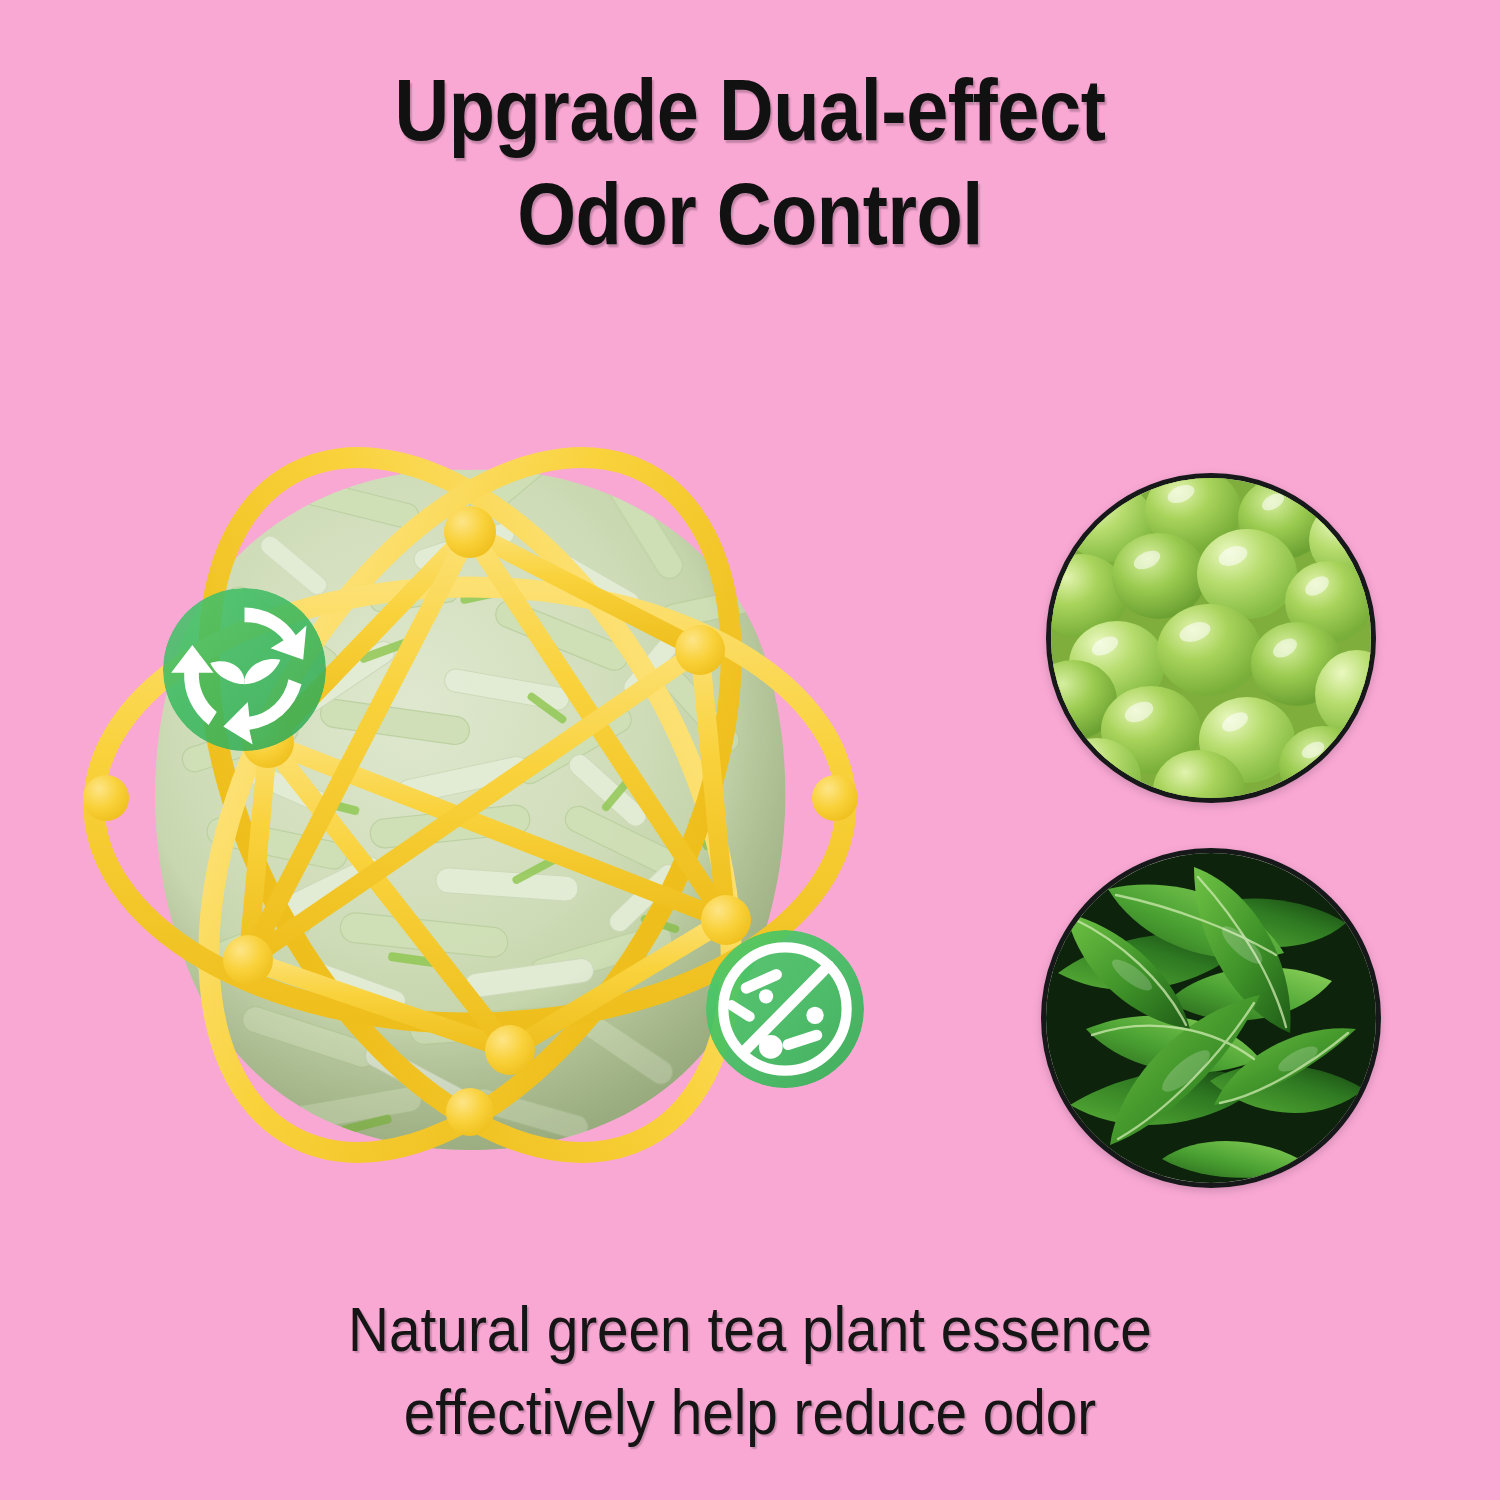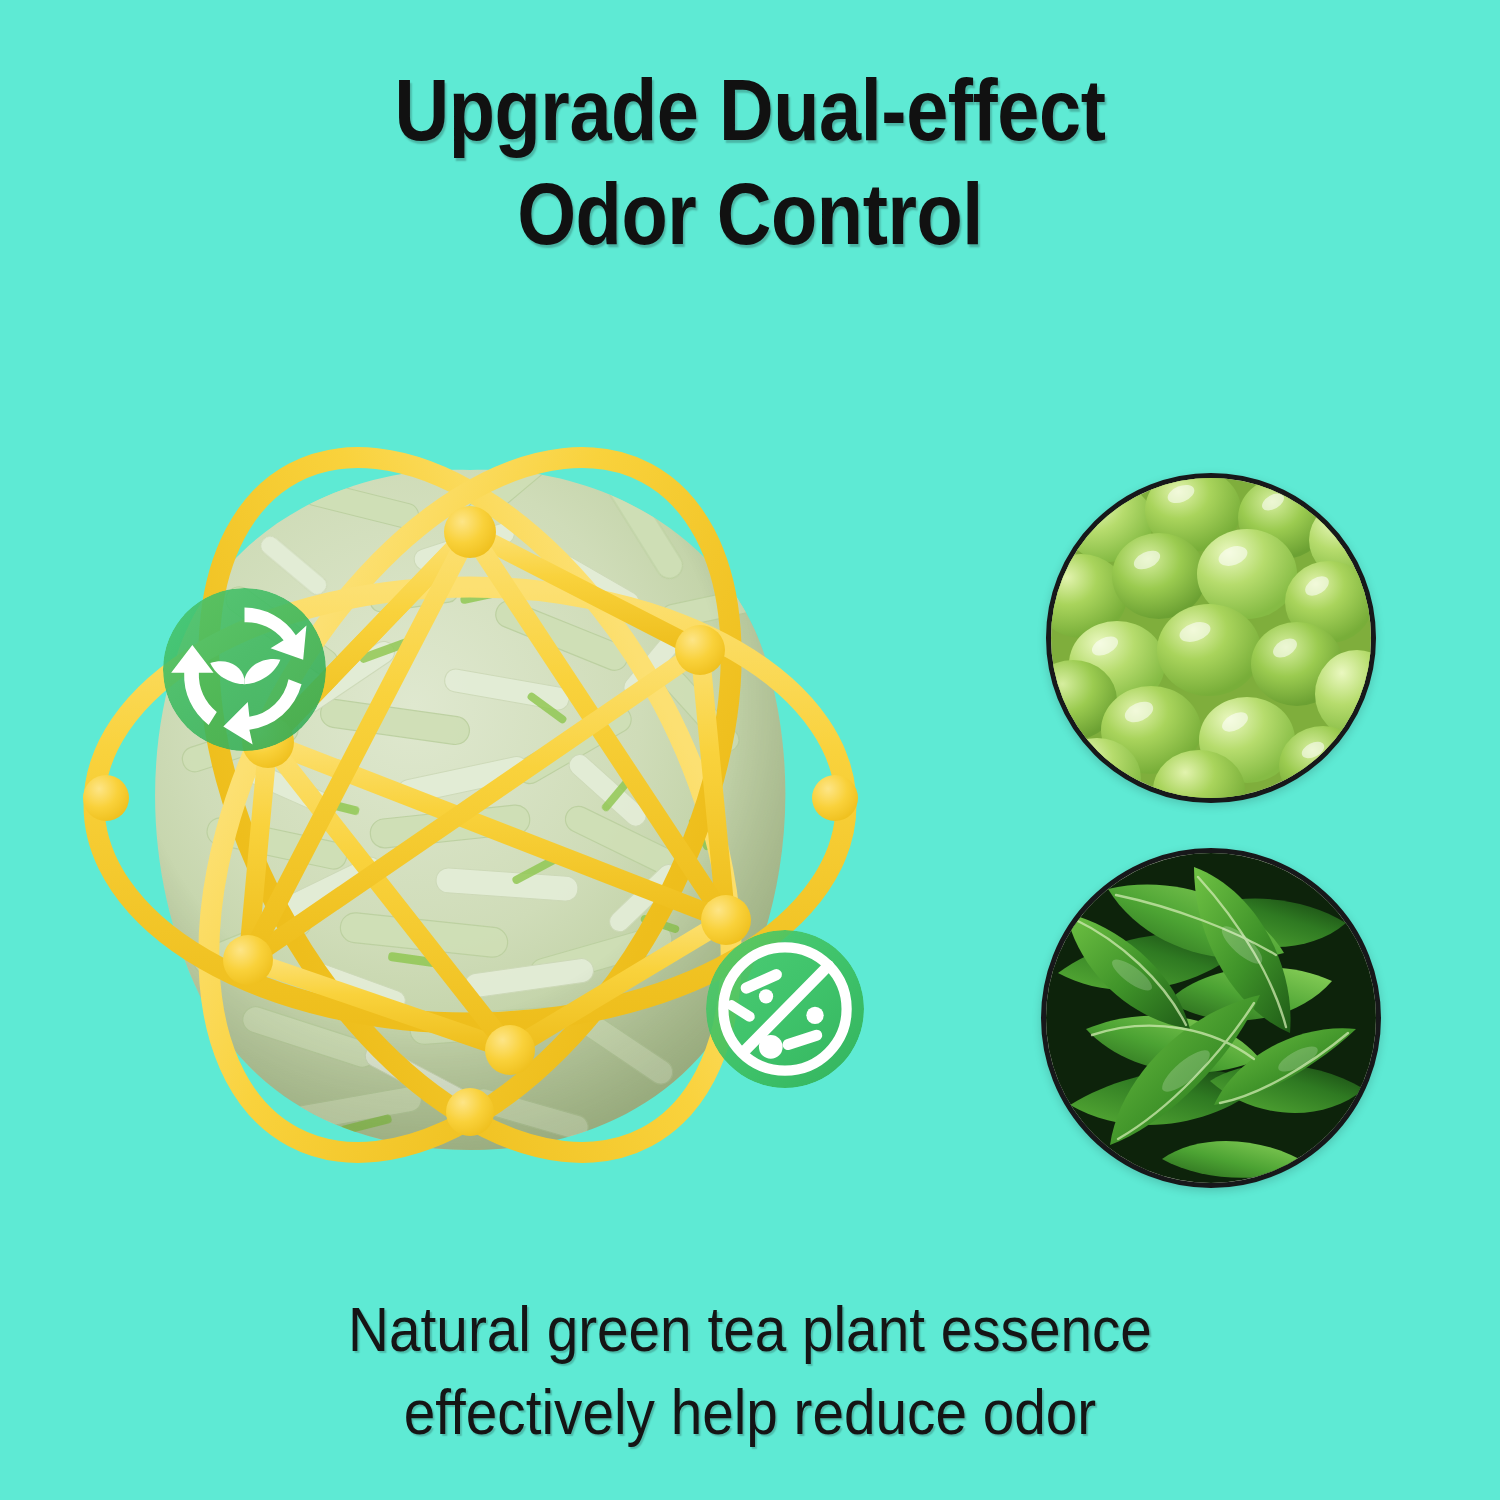--- a/index.html
+++ b/index.html
@@ -4,21 +4,21 @@
 <style>
   html, body {
     margin: 0;
     padding: 0;
     background: #ffffff;
   }
   #page {
     position: relative;
     width: 1500px;
     height: 1500px;
-    background: #5eead4;
+    background: #f9a8d4;
     overflow: hidden;
     font-family: "Liberation Sans", "DejaVu Sans", sans-serif;
   }
 
   
   .headline {
     position: absolute;
     left: 0;
     top: 58px;
     width: 1500px;

